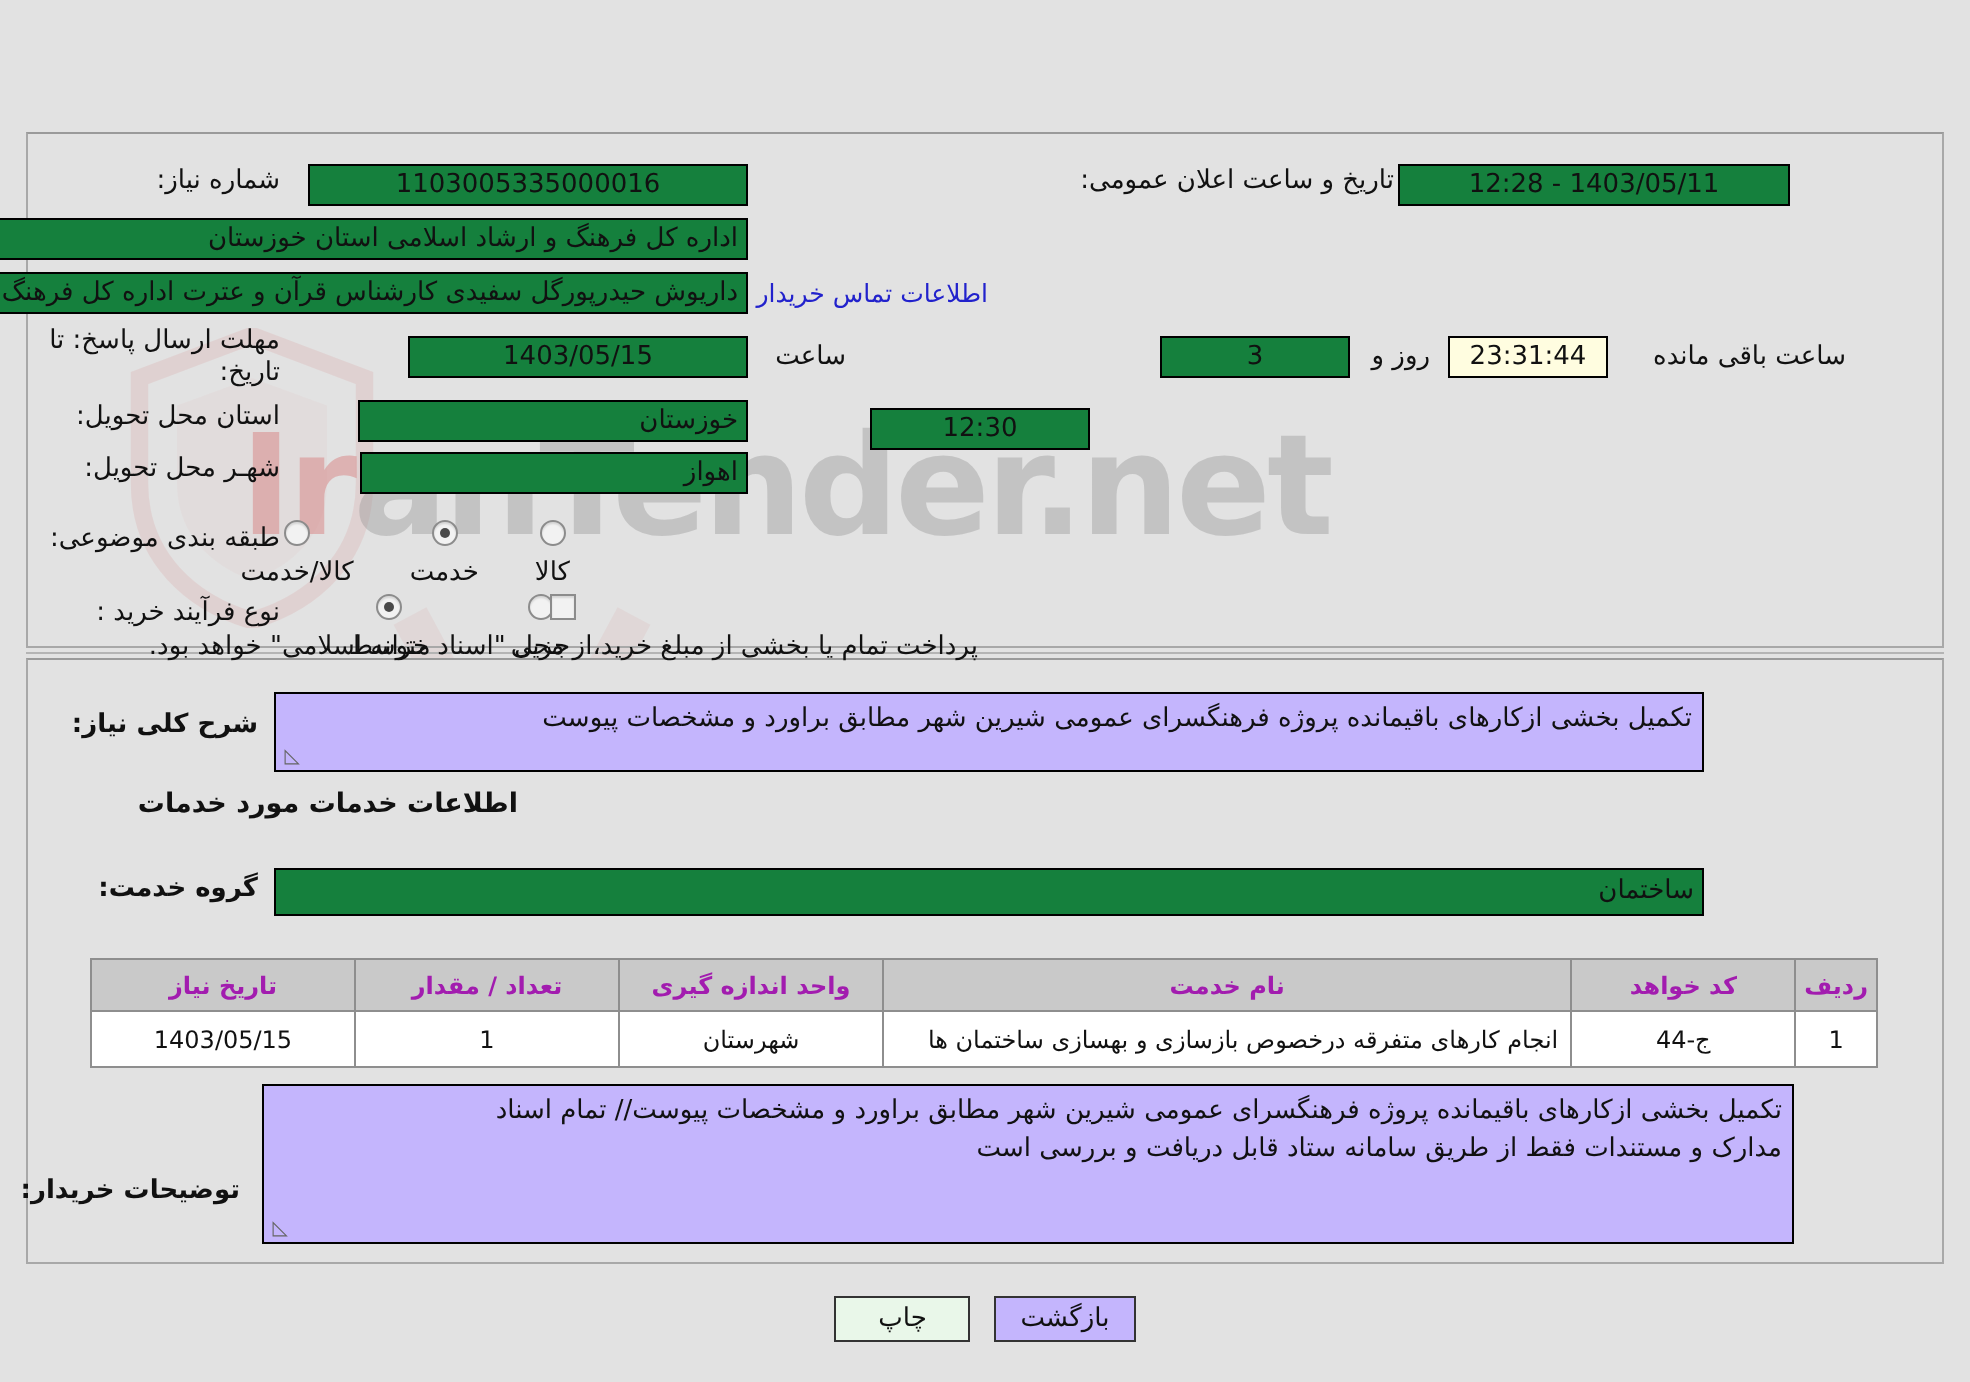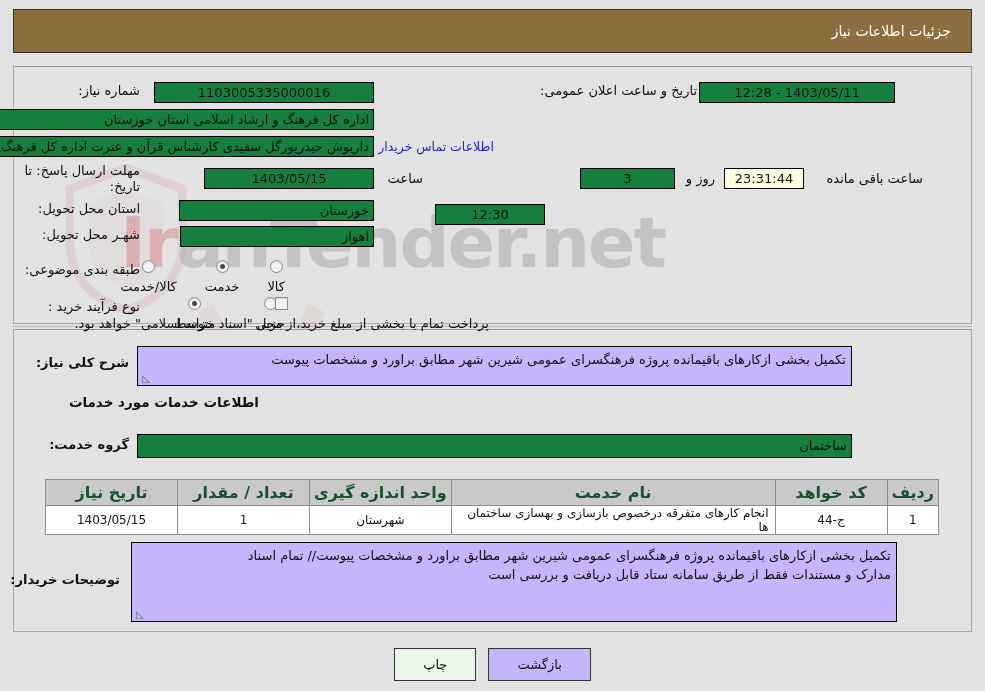--- a/index.html
+++ b/index.html
@@ -128,46 +128,46 @@
     position: absolute;
     border-collapse: collapse;
     font-size: 12px;
     background: #fff;
     z-index: 2;
   }
   table.grid th {
     background: #c9c9c9;
     border: 1px solid #8e8e8e;
     font-weight: bold;
-    font-size: 16px;
+    font-size: 12px;
     height: 26px;
     padding: 0 4px;
-    color: #14532d;
+    color: #a21caf;
     text-align: center;
     white-space: nowrap;
   }
   table.grid td {
     background: #ffffff;
     border: 1px solid #8e8e8e;
     height: 28px;
     padding: 0 6px;
     font-size: 12px;
     color: #111;
     text-align: center;
   }
   table.grid td.name { text-align: right; }
 
   
   .btnbar { position: absolute; left: 0; right: 0; top: 648px; display: flex; justify-content: center; gap: 12px; z-index: 3; }
   .btn {
     border: 1px solid #333;
-    height: 33px; min-width: 68px;
+    height: 23px; min-width: 68px;
     font-size: 13px;
     font-family: "DejaVu Sans", "Liberation Sans", sans-serif;
-    cursor: pointer; padding: 0 28px;
+    cursor: pointer; padding: 0 12px;
     color: #111;
   }
   .btn-print { background: #e9f7e9; }
   .btn-back  { background: #c4b5fd; }
 
   .sep { position: absolute; right: 13px; width: 959px; height: 1px; background: #b4b4b4; }
 </style>
 </head>
 <body>
 
@@ -177,23 +177,20 @@
     <svg class="wm-shield" viewBox="0 0 100 120">
       <path d="M50 3 L95 20 L95 62 C95 92 74 110 50 117 C26 110 5 92 5 62 L5 20 Z" fill="none" stroke="rgba(210,120,120,.50)" stroke-width="7"></path>
       <path d="M50 20 L80 31 L80 62 C80 83 66 95 50 101 C34 95 20 83 20 62 L20 31 Z" fill="rgba(220,140,140,.22)"></path>
     </svg>
     <svg class="wm-v" viewBox="0 0 100 90">
       <path d="M8 6 L50 84 L92 6" fill="none" stroke="rgba(205,115,115,.38)" stroke-width="14"></path>
     </svg>
     <div class="wm-text"><span class="red">Ir</span><span>an</span><span>Tender.net</span></div>
   </div>
 
-  <div class="titlebar">
-    <span class="t">جزئیات اطلاعات نیاز</span>
-  </div>
 
   <div class="panel" id="panel-top"></div>
 
   <div class="row" style="right:845px; top:83px;">
     <span class="lbl">شماره نیاز:</span>
   </div>
   <div class="inp center" style="position:absolute; right:611px; top:82px; width:220px; z-index:3;">1103005335000016</div>
 
   <div class="row" style="right:288px; top:83px;">
     <span class="lbl">تاریخ و ساعت اعلان عمومی:</span>
@@ -299,21 +296,21 @@
         <td>1</td>
         <td>ج-44</td>
         <td class="name">انجام کارهای متفرقه درخصوص بازسازی و بهسازی ساختمان ها</td>
         <td>شهرستان</td>
         <td>1</td>
         <td>1403/05/15</td>
       </tr>
     </tbody>
   </table>
 
-  <span class="lbl lbl-b" style="position:absolute; right:865px; top:572px; z-index:3;">توضیحات خریدار:</span>
+  <span class="lbl lbl-b" style="position:absolute; right:865px; top:588px; z-index:3;">توضیحات خریدار:</span>
   <div class="ta" style="position:absolute; right:88px; top:542px; width:766px; height:80px; z-index:3;">
     <div>تکمیل بخشی ازکارهای باقیمانده پروژه فرهنگسرای عمومی شیرین شهر مطابق براورد و مشخصات پیوست// تمام اسناد</div>
     <div>مدارک و مستندات فقط از طریق سامانه ستاد قابل دریافت و بررسی است</div>
     <span class="grip">◺</span>
   </div>
 
   <div class="btnbar">
     <button class="btn btn-back">بازگشت</button>
     <button class="btn btn-print">چاپ</button>
   </div>

